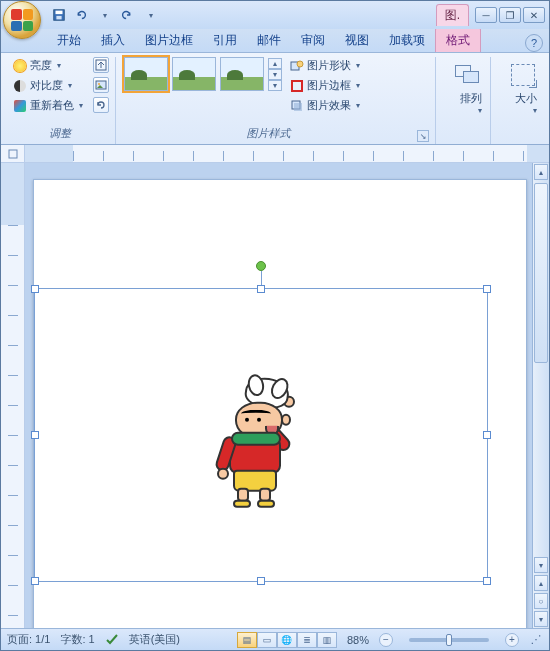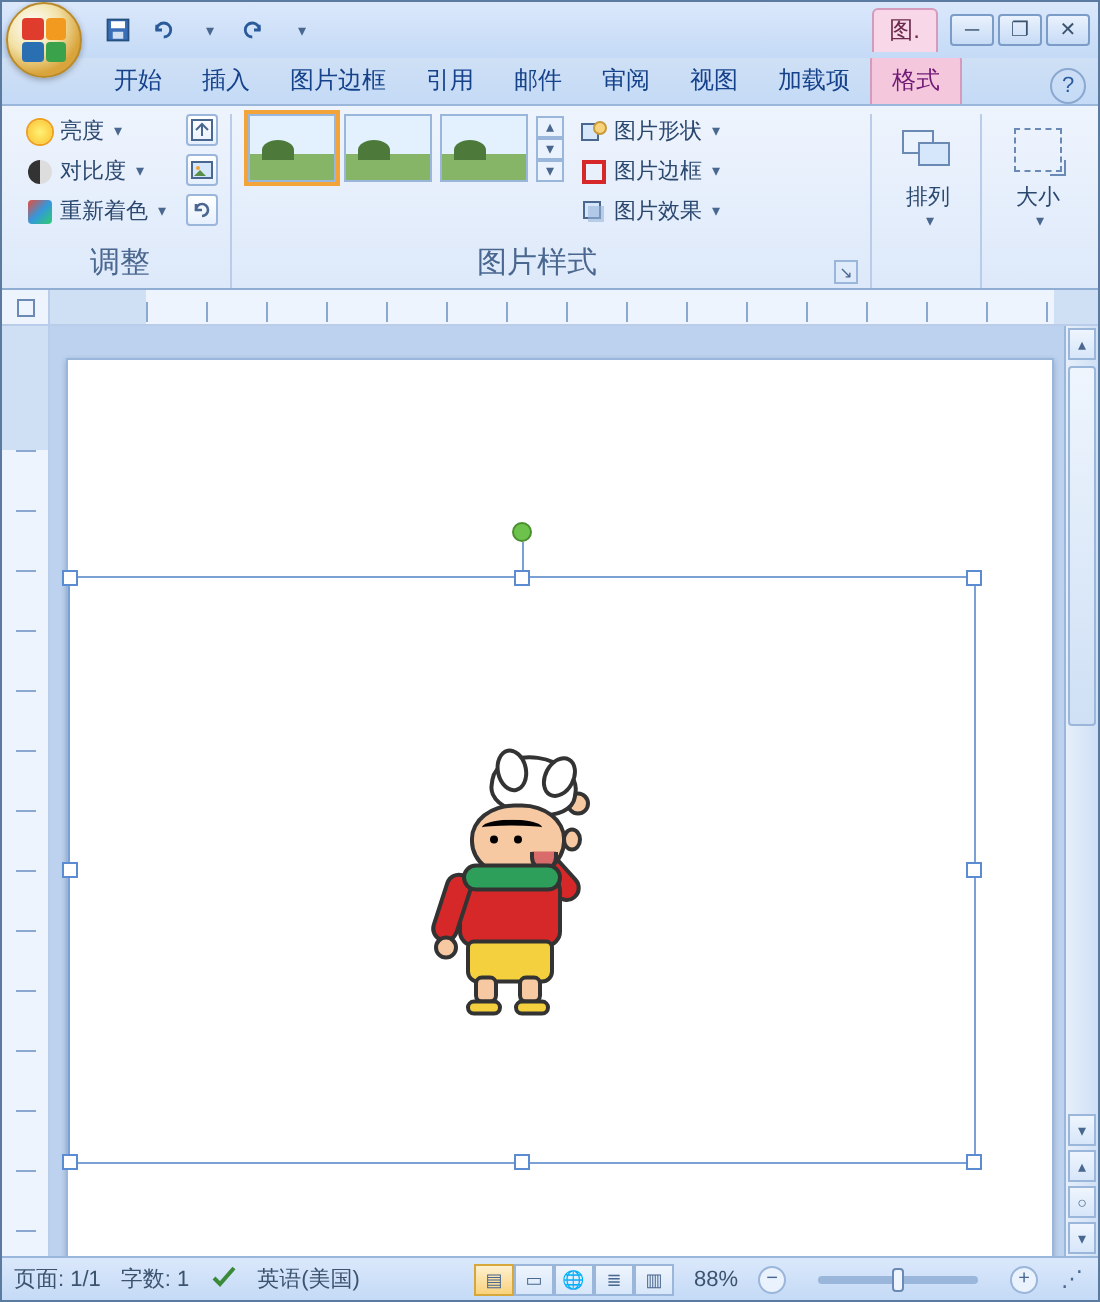--- a/index.html
+++ b/index.html
@@ -22,42 +22,42 @@
   
   .ribbon-tabs { height:24px; display:flex; align-items:flex-end; padding-left:46px; font-size:12px; background:linear-gradient(#cfe0f5,#c4daf6); border-bottom:1px solid #9ab6da; gap:0; }
   .tab { padding:4px 10px 3px; color:#15428b; cursor:pointer; }
   .tab.active { background:#f5c7dd; border:1px solid #d49bbd; border-bottom:none; border-radius:3px 3px 0 0; color:#701a75; }
   .tab-help { margin-left:auto; margin-right:6px; color:#2b5a9b; width:18px; height:18px; border:1px solid #8aa8d0; border-radius:50%; display:flex; align-items:center; justify-content:center; font-size:11px; }
 
   
   .ribbon { height:92px; background:linear-gradient(#eef4fd,#dde9fa); border-bottom:1px solid #90add3; display:flex; padding:4px 4px 0 4px; gap:2px; }
   .group { display:flex; flex-direction:column; border-right:1px solid #b9cdea; padding:0 6px 2px; }
   .group-body { flex:1; display:flex; align-items:flex-start; gap:6px; }
-  .group-label { text-align:center; font-size:15px; color:#4a678f; padding:1px 0; }
+  .group-label { text-align:center; font-size:11px; color:#4a678f; padding:1px 0;font-style:italic; }
   .gl-row { display:flex; flex-direction:column; gap:3px; }
   .small-btn { display:flex; align-items:center; gap:3px; font-size:11px; color:#2b486f; padding:1px 2px; white-space:nowrap;}
   .dd-arrow { font-size:8px; color:#4a678f; margin-left:2px; }
   .mini-icon { width:14px; height:14px; display:inline-flex; align-items:center; justify-content:center; }
   .sun { width:12px; height:12px; border-radius:50%; background:radial-gradient(circle,#fff176,#fbc02d); box-shadow:0 0 0 1px #f0a020;}
   .contrast { width:12px;height:12px;border-radius:50%; background:linear-gradient(90deg,#333 50%,#ddd 50%); }
   .recolor { width:12px;height:12px; background:linear-gradient(135deg,#e74c3c,#3498db,#2ecc71); border-radius:2px;}
   .col-icons { display:flex; flex-direction:column; gap:4px; margin-left:2px;}
   .sq { width:16px; height:16px; border:1px solid #9ab6da; background:linear-gradient(#fff,#e6f0fd); border-radius:2px; display:flex; align-items:center; justify-content:center; font-size:10px;}
 
   .gallery { display:flex; align-items:center; gap:4px; }
   .thumb { width:44px; height:34px; border:1px solid #9ab6da; background:linear-gradient(#e3f1ff 60%, #86b567 60%); position:relative; }
   .thumb::before { content:""; position:absolute; left:6px; bottom:10px; width:16px; height:10px; background:#4d7a3b; border-radius:50% 50% 0 0; }
   .thumb.sel { outline:2px solid #f2a438; }
   .gallery-scroll { display:flex; flex-direction:column; }
   .gs-btn { width:14px;height:11px;border:1px solid #9ab6da;background:#eaf2fd;display:flex;align-items:center;justify-content:center;font-size:8px;color:#4a678f;}
 
   .shape-ops { display:flex; flex-direction:column; gap:3px; }
   .shape-ops .small-btn .mini-icon svg { width:14px; height:14px; }
 
-  .big-btn { display:flex; flex-direction:column; align-items:center; justify-content:center; width:40px; padding:4px 2px; font-size:11px; color:#2b486f; }
+  .big-btn { display:flex; flex-direction:column; align-items:flex-end; justify-content:center; width:40px; padding:4px 2px; font-size:11px; color:#2b486f; }
   .big-btn .big-icon { width:28px; height:28px; display:flex; align-items:center; justify-content:center; margin-bottom:2px;}
   .arrange-icon { width:26px; height:20px; position:relative;}
   .arrange-icon div { position:absolute; width:16px; height:12px; border:1px solid #6a8ab5; background:#eaf2fd;}
   .arrange-icon .a1{left:0;top:0;} .arrange-icon .a2{left:8px;top:6px;background:#d6e6fb;}
   .size-icon { width:24px;height:22px; border:1px dashed #6a8ab5; position:relative; }
   .size-icon::after { content:"";position:absolute;right:-3px;bottom:-3px;width:7px;height:7px;border-right:1px solid #6a8ab5;border-bottom:1px solid #6a8ab5; }
   .launcher { width:12px;height:12px;border:1px solid #9ab6da;align-self:flex-end; margin-left:4px; font-size:8px; display:flex; align-items:center;justify-content:center;color:#4a678f;}
 
   
   .ruler-h { height:18px; background:#eef4fd; border-bottom:1px solid #b9cdea; display:flex; align-items:center; position:relative; margin-left:24px;}

